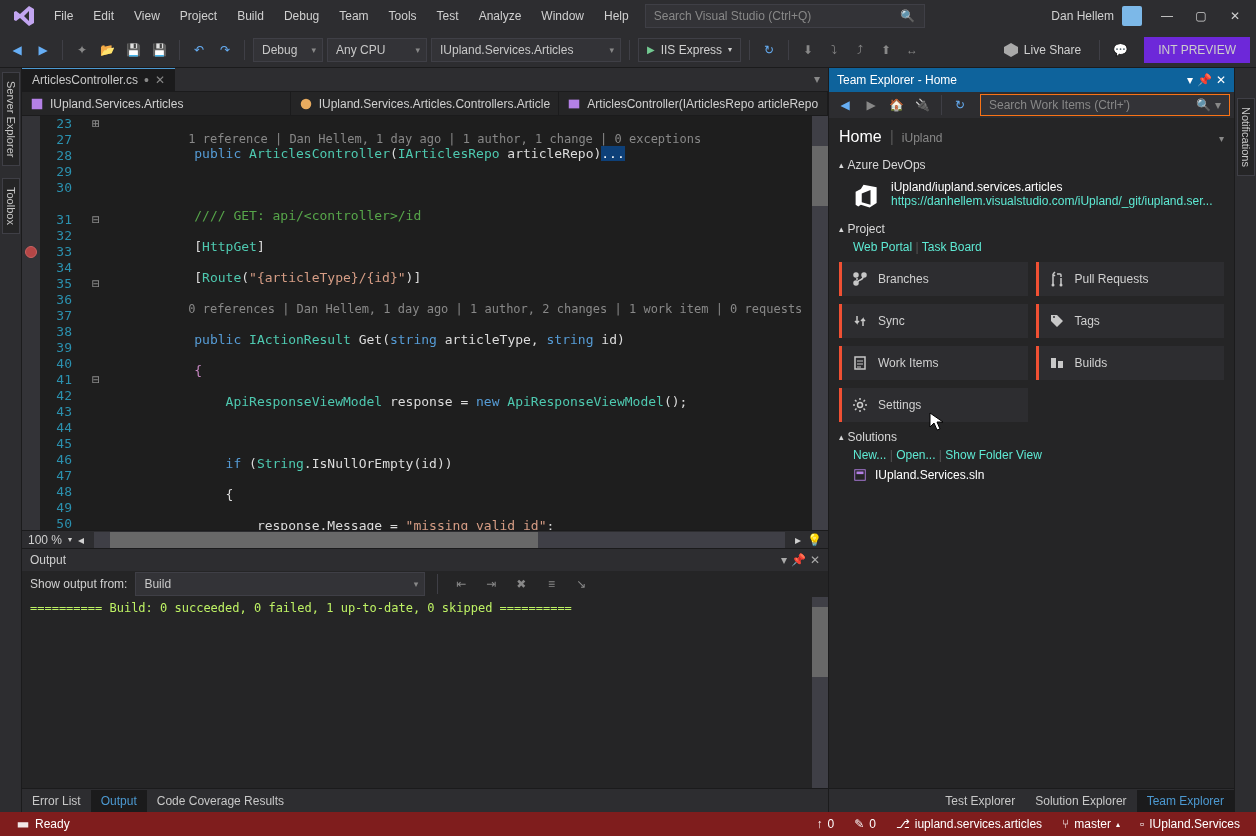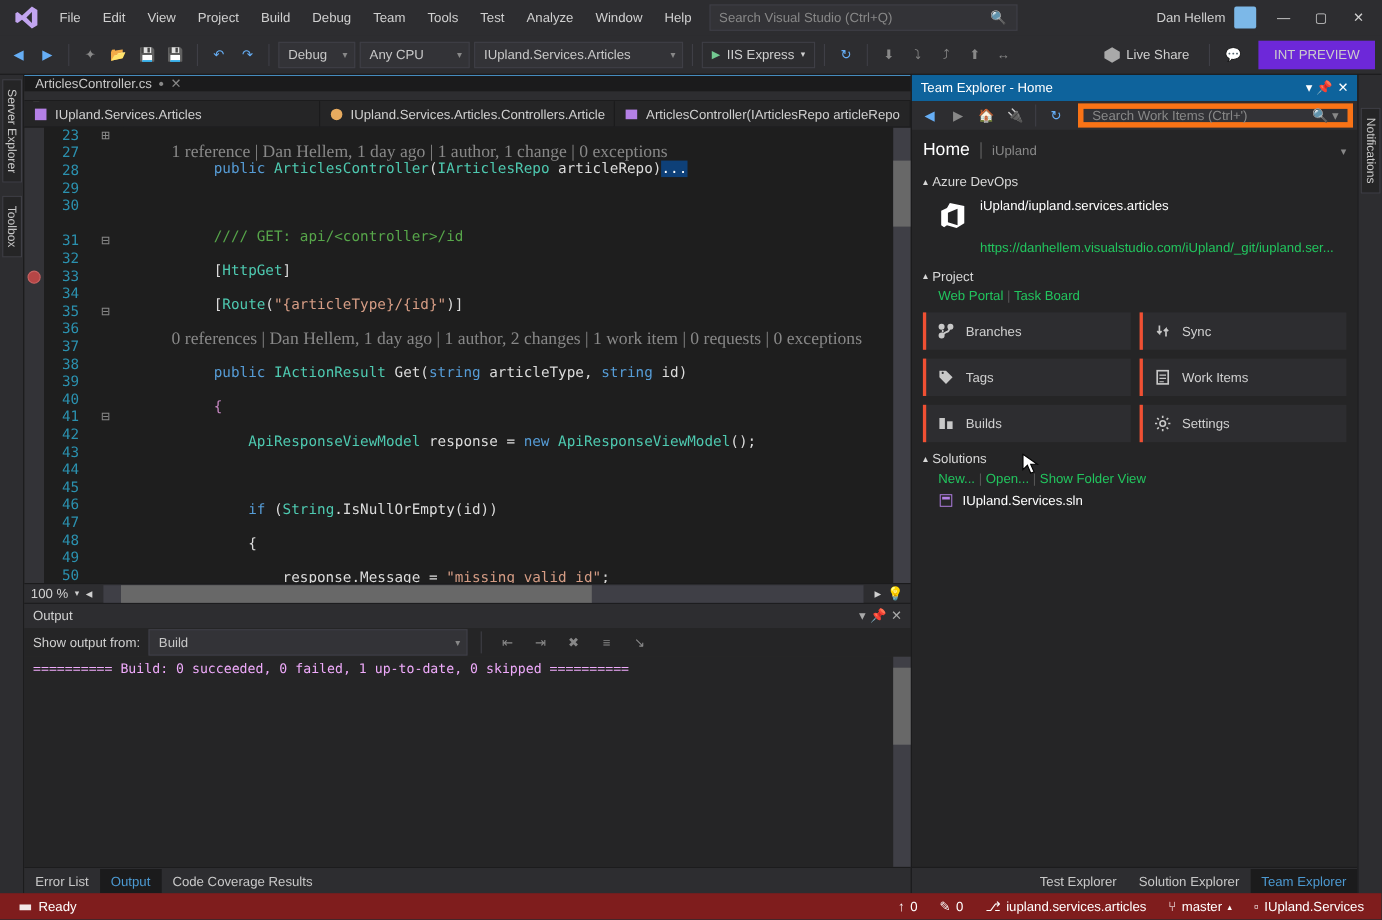--- a/index.html
+++ b/index.html
@@ -139,21 +139,20 @@
   display: flex;
   flex-direction: column;
   overflow: hidden;
 }
 .doctabs {
   height: 24px;
   background: #2d2d30;
   display: flex;
   align-items: stretch;
   border-bottom: 1px solid #1b1b1c;
-  flex-direction: column;
 }
 .doctab {
   display: flex;
   align-items: center;
   gap: 6px;
   padding: 0 10px;
   background: #1b1b1c;
   border-top: 1px solid #4c99d1;
   color: #c8c8c8;
 }
@@ -194,21 +193,21 @@
   background: #1e1e1e;
 }
 .fold-gutter { width: 32px; background: #1e1e1e; }
 .code-text { flex: 1; white-space: pre; padding-left: 4px; color: #dcdcdc; overflow: hidden; position: relative; }
 .code-line { height: 16px; line-height: 16px; }
 .brkpt { width: 12px; height: 12px; background: #b54646; border-radius: 50%; margin: 2px auto; border: 1px solid #c96262; }
 .tk-kw { color: #569cd6; }
 .tk-type { color: #4ec9b0; }
 .tk-str { color: #d69d85; }
 .tk-comment { color: #57a64a; }
-.codelens { color: #888; font-size: 16px; font-family: Liberation Serif, serif; }
+.codelens { color: #888; font-size: 12px; }
 .code-scroll { position:absolute; right:0; top:0; width:16px; height:100%; background:#3f3f46; }
 .code-scroll-thumb { background:#686868; }
 .zoombar {
   height: 18px;
   background: #2d2d30;
   display: flex;
   align-items: center;
   padding: 0 6px;
   gap: 6px;
   border-top: 1px solid #1b1b1c;
@@ -235,21 +234,21 @@
   display: flex;
   align-items: center;
   padding: 0 8px;
   gap: 8px;
 }
 .output-body {
   flex: 1;
   background: #252526;
   padding: 4px 8px;
   font-family: Consolas, monospace;
-  color: #f0abfc;
+  color: #bef264;
   position:relative;
 }
 .out-scroll { position:absolute; right:0; top:0; width:16px; height:100%; background:#3f3f46;}
 .bottom-tabs-left {
   height: 24px;
   background: #2d2d30;
   display: flex;
   align-items: center;
   border-top: 1px solid #1b1b1c;
 }
@@ -277,40 +276,40 @@
   background: #2d2d30;
   display: flex;
   align-items: center;
   padding: 0 4px;
   gap: 2px;
 }
 .team-toolbar .tbtn { width: 24px; }
 .team-search {
   flex: 1;
   background: #333337;
-  border: 5px solid #f97316;
+  border: 1px solid #f97316;
   height: 22px;
   padding: 2px 8px;
   color: #888;
   margin-left: 6px;
   display:flex; align-items:center; justify-content:space-between;
 }
 .team-body { flex: 1; padding: 6px 10px; overflow: hidden; }
 .team-crumb { font-size: 16px; padding: 4px 0; display: flex; align-items: baseline; gap: 8px; }
 .team-crumb .sub { font-size: 12px; color: #888; }
 .te-section { margin-top: 8px; }
 .te-head { display: flex; align-items: center; gap: 4px; font-size: 12px; color: #d8d8d8; cursor: default; }
 .te-head .caret { font-size: 9px; }
 .te-devops {
   display: flex;
   gap: 10px;
   padding: 8px 4px 4px 14px;
 }
 .devops-icon { width: 28px; height: 28px; color: #fff; flex-shrink: 0; margin-top:2px; }
-.link { color: #22c55e; margin-top: 24px; }
+.link { color: #5eead4; }
 .te-links { padding: 4px 0 0 14px; }
 .project-grid {
   display: grid;
   grid-template-columns: 1fr 1fr;
   gap: 8px;
   margin-top: 8px;
 }
 .proj-card {
   background: #2d2d30;
   border-left: 3px solid #f05033;
@@ -642,20 +641,28 @@
           <span class="link">Web Portal</span>
           <span style="color:#555;"> | </span>
           <span class="link">Task Board</span>
         </div>
         <div class="project-grid">
           <div class="proj-card">
             <svg class="pi" viewBox="0 0 16 16">
                 <path fill="currentColor" d="M4 2a2 2 0 100 4 2 2 0 000-4zm8 0a2 2 0 100 4 2 2 0 000-4zM4 10a2 2 0 100 4 2 2 0 000-4zm1-3v2m6-3c0 4-5 2-5 5" stroke="currentColor" stroke-width="1.5"></path>
               </svg>
             <span>Branches</span>
+          </div>
+          <div class="proj-card">
+            <svg class="pi" viewBox="0 0 16 16">
+                <path stroke="currentColor" stroke-width="1.5" fill="none" d="M4 3v10m8-6v6M8 3h3a1 1 0 011 1v2M4 3l2-2M4 3l2 2"></path>
+                <circle cx="4" cy="14" r="1.5" fill="currentColor"></circle>
+                <circle cx="12" cy="14" r="1.5" fill="currentColor"></circle>
+              </svg>
+            <span>Pull Requests</span>
           </div>
           <div class="proj-card">
             <svg class="pi" viewBox="0 0 16 16">
                 <path stroke="currentColor" fill="none" stroke-width="1.5" d="M5 3v7l-2-2m2 2l2-2M11 13V6l-2 2m2-2l2 2"></path>
               </svg>
             <span>Sync</span>
           </div>
           <div class="proj-card">
             <svg class="pi" viewBox="0 0 16 16">
                 <path fill="currentColor" d="M2 2h6l6 6-6 6-6-6V2zm3 3a1 1 0 100-2 1 1 0 000 2z"></path>

